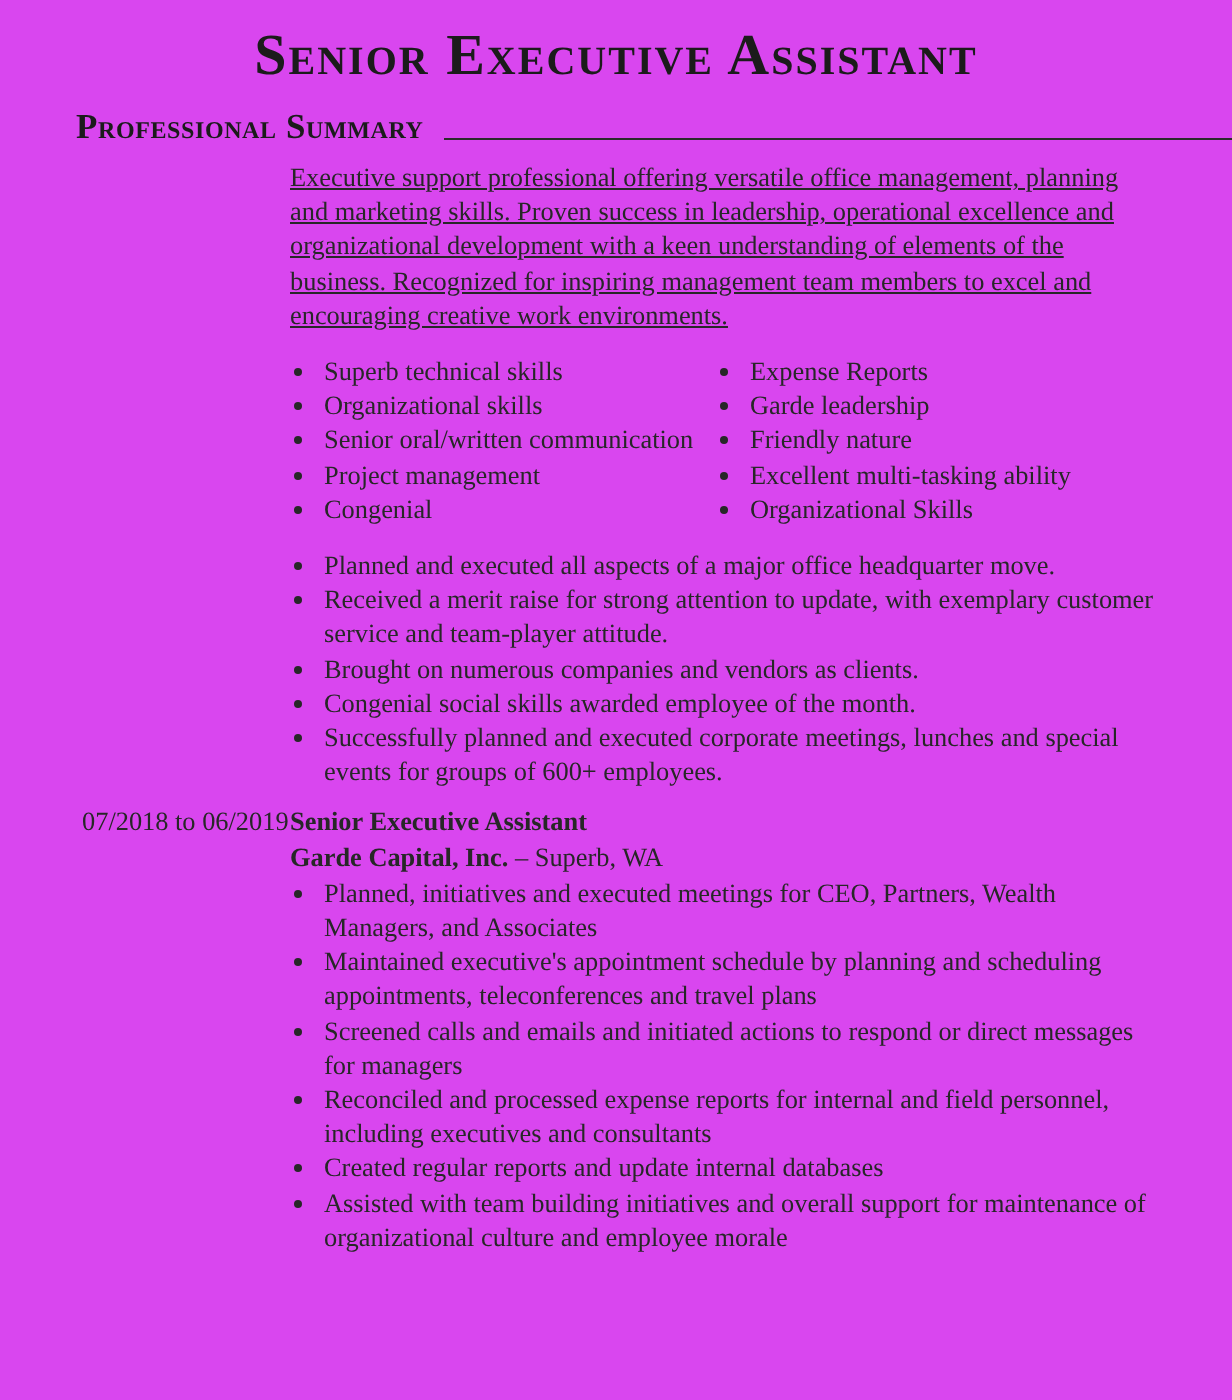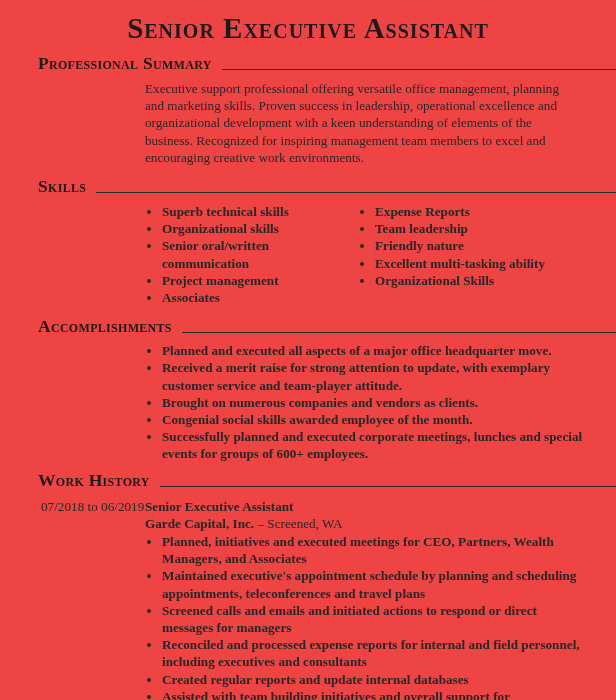--- a/index.html
+++ b/index.html
@@ -1,20 +1,20 @@
 <!DOCTYPE html>
 <html><head>
 <meta charset="utf-8">
 <style>
   html,body { margin:0; padding:0; background:#fcfcfc; }
   .page {
     position:relative;
     width:616px; height:700px;
     overflow:hidden;
-    background:#ef4444;
+    background:#d946ef;
     font-family:"Liberation Serif","DejaVu Serif",serif;
     color:#272727;
   }
   .doc-title {
     margin:0; padding-top:12px;
     text-align:center;
     font-variant:small-caps;
     font-weight:700;
     font-size:29px;
     line-height:33px;
@@ -34,24 +34,24 @@
   }
   .sec-rule { flex:1; border-bottom:1.5px solid #2b2b2b; margin-left:10px; margin-bottom:3px; }
 
   .sec-body { margin-left:107px; font-size:13.2px; line-height:17.2px; }
 
   .mt-summary { margin-top:9px; }
   .mt-skills { margin-top:11px; }
   .mt-acc { margin-top:11px; }
   .mt-wh { margin-top:8px; }
 
-  p.summary-text { margin:7px 0 0 0; width:424px; }
+  p.summary-text { margin:7px 0 0 0; width:424px;text-decoration:underline; }
 
   ul.blist { margin:0; padding-left:17px; }
-  ul.blist li { padding:0; margin:0;font-weight:bold; }
+  ul.blist li { padding:0; margin:0; }
 
   .skills-cols { display:flex; margin-top:7px; }
   .skills-col-left { width:196px; flex-shrink:0; }
 
   ul.acc-list { margin-top:6px; width:428px; }
 
   .wh-entry { display:flex; margin-top:8px; margin-left:3px; }
   .wh-dates { width:104px; flex-shrink:0; font-size:13.2px; line-height:17.2px; }
   .wh-body { flex:1; font-size:13.2px; line-height:17.2px; }
   .wh-title { font-weight:700; }
@@ -69,73 +69,61 @@
     <div class="sec-head">
       <span class="sec-title">Professional Summary</span>
       <span class="sec-rule"></span>
     </div>
     <div class="sec-body">
       <p class="summary-text">Executive support professional offering versatile office management, planning and marketing skills. Proven success in leadership, operational excellence and organizational development with a keen understanding of elements of the business. Recognized for inspiring management team members to excel and encouraging creative work environments.</p>
     </div>
   </div>
 
   <div class="section mt-skills">
-    <div class="sec-head">
-      <span class="sec-title">Skills</span>
-      <span class="sec-rule"></span>
-    </div>
     <div class="sec-body">
       <div class="skills-cols">
         <ul class="blist skills-col-left">
           <li>Superb technical skills</li>
           <li>Organizational skills</li>
           <li>Senior oral/written communication</li>
           <li>Project management</li>
-          <li>Associates</li>
+          <li>Congenial</li>
         </ul>
         <ul class="blist">
           <li>Expense Reports</li>
-          <li>Team leadership</li>
+          <li>Garde leadership</li>
           <li>Friendly nature</li>
           <li>Excellent multi-tasking ability</li>
           <li>Organizational Skills</li>
         </ul>
       </div>
     </div>
   </div>
 
   <div class="section mt-acc">
-    <div class="sec-head">
-      <span class="sec-title">Accomplishments</span>
-      <span class="sec-rule"></span>
-    </div>
     <div class="sec-body">
       <ul class="blist acc-list">
         <li>Planned and executed all aspects of a major office headquarter move.</li>
         <li>Received a merit raise for strong attention to update, with exemplary customer service and team-player attitude.</li>
         <li>Brought on numerous companies and vendors as clients.</li>
         <li>Congenial social skills awarded employee of the month.</li>
         <li>Successfully planned and executed corporate meetings, lunches and special events for groups of 600+ employees.</li>
       </ul>
     </div>
   </div>
 
   <div class="section mt-wh">
-    <div class="sec-head">
-      <span class="sec-title">Work History</span>
-      <span class="sec-rule"></span>
-    </div>
 
     <div class="wh-entry">
       <div class="wh-dates">07/2018 to 06/2019</div>
       <div class="wh-body">
         <div class="wh-title">Senior Executive Assistant</div>
         <div class="wh-company-line">
           <span class="wh-company">Garde Capital, Inc.</span>
-          <span>– Screened, WA</span>
+          <span>– Superb, WA</span>
         </div>
         <ul class="blist wh-list">
           <li>Planned, initiatives and executed meetings for CEO, Partners, Wealth Managers, and Associates</li>
           <li>Maintained executive's appointment schedule by planning and scheduling appointments, teleconferences and travel plans</li>
           <li>Screened calls and emails and initiated actions to respond or direct messages for managers</li>
           <li>Reconciled and processed expense reports for internal and field personnel, including executives and consultants</li>
           <li>Created regular reports and update internal databases</li>
           <li>Assisted with team building initiatives and overall support for maintenance of organizational culture and employee morale</li>
 
         </ul>

